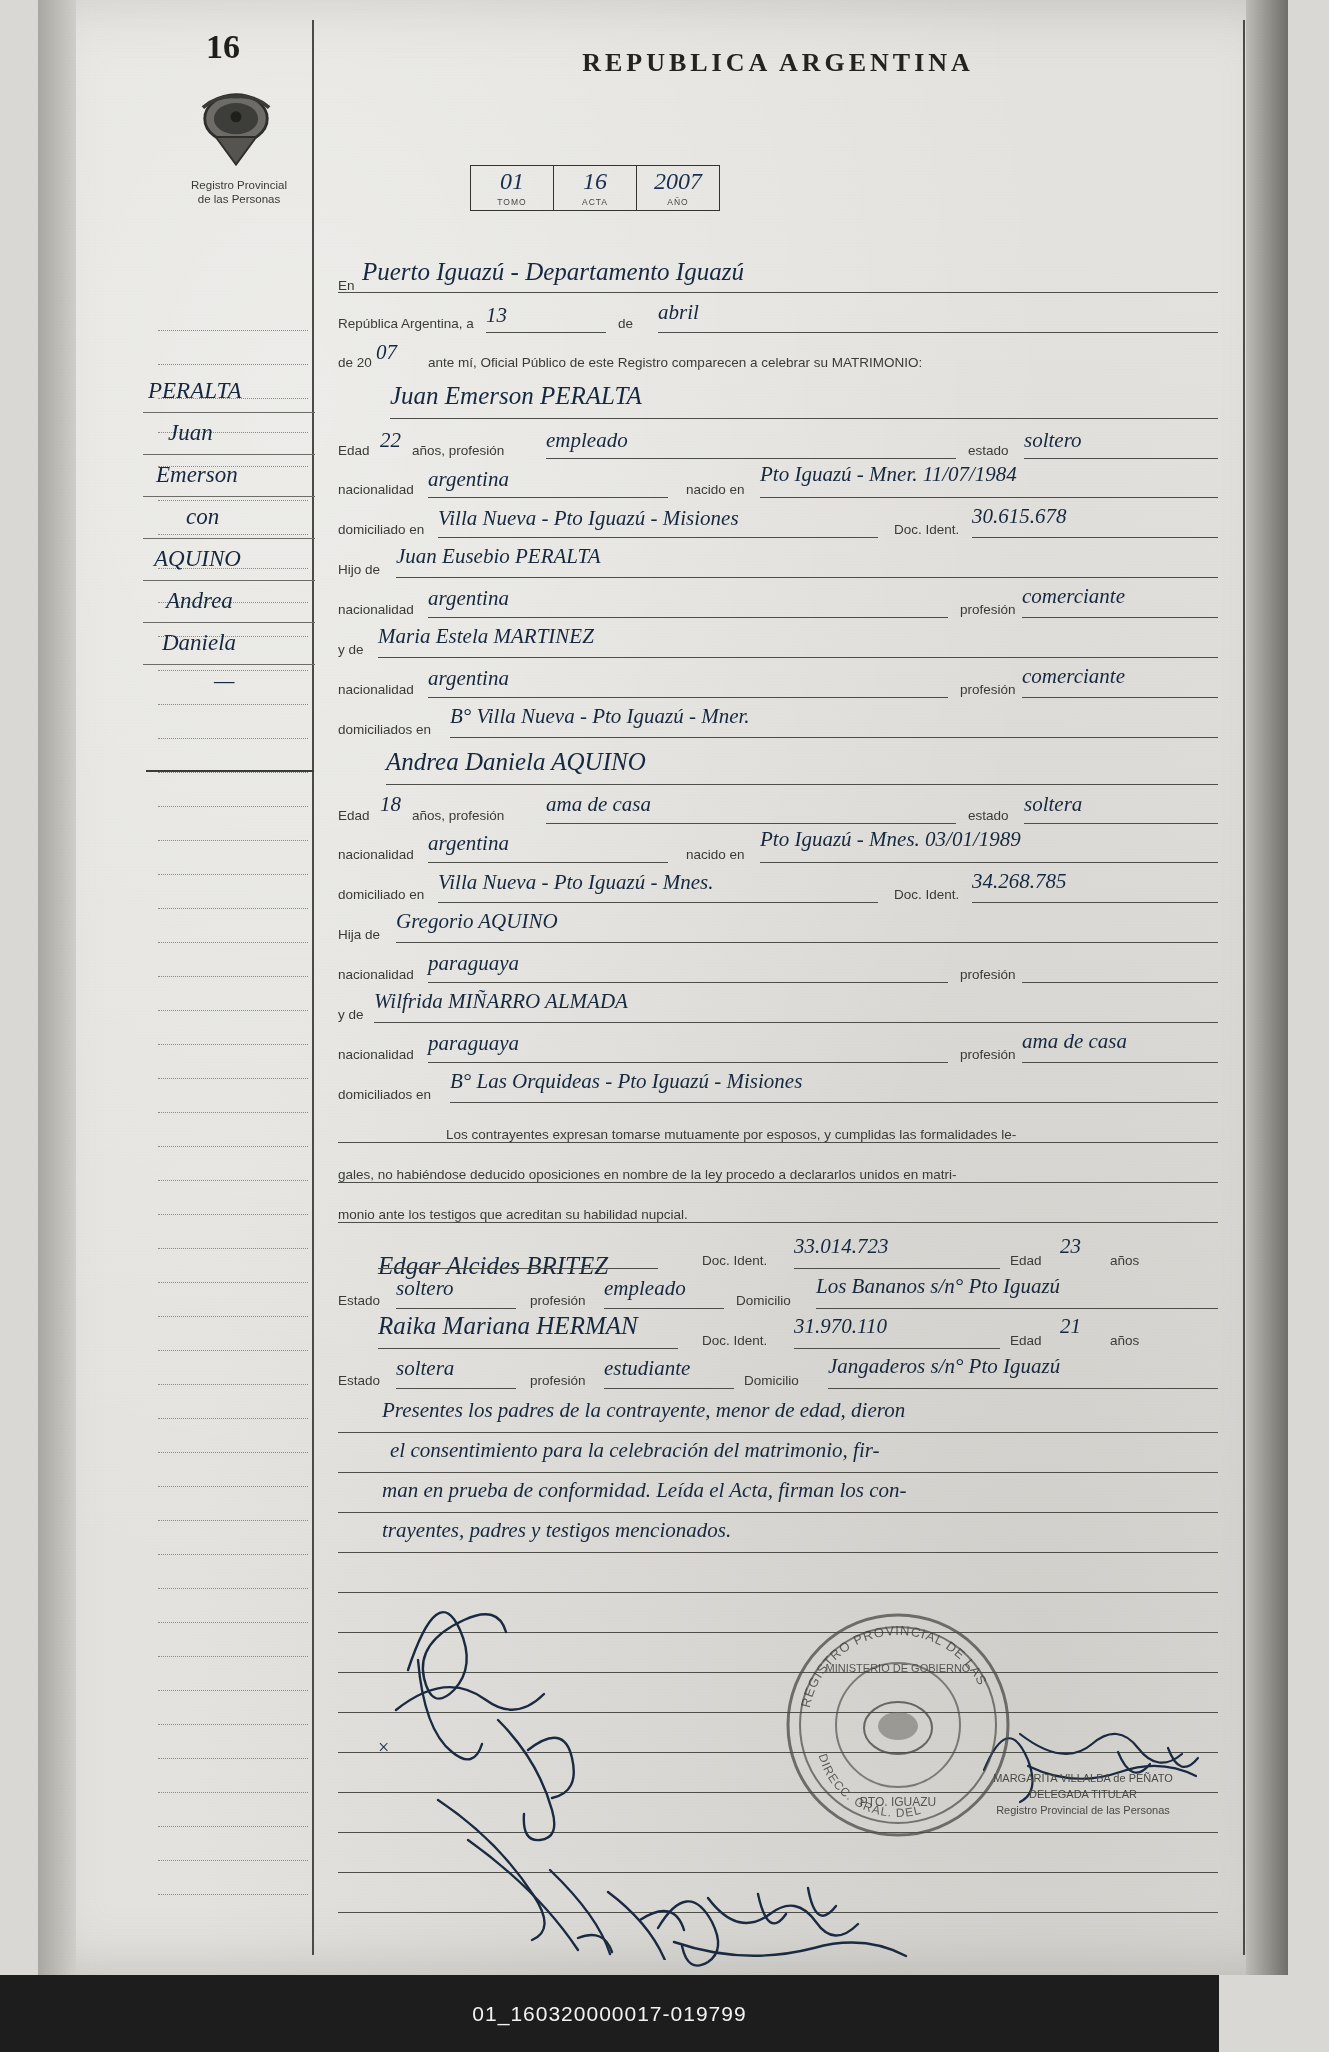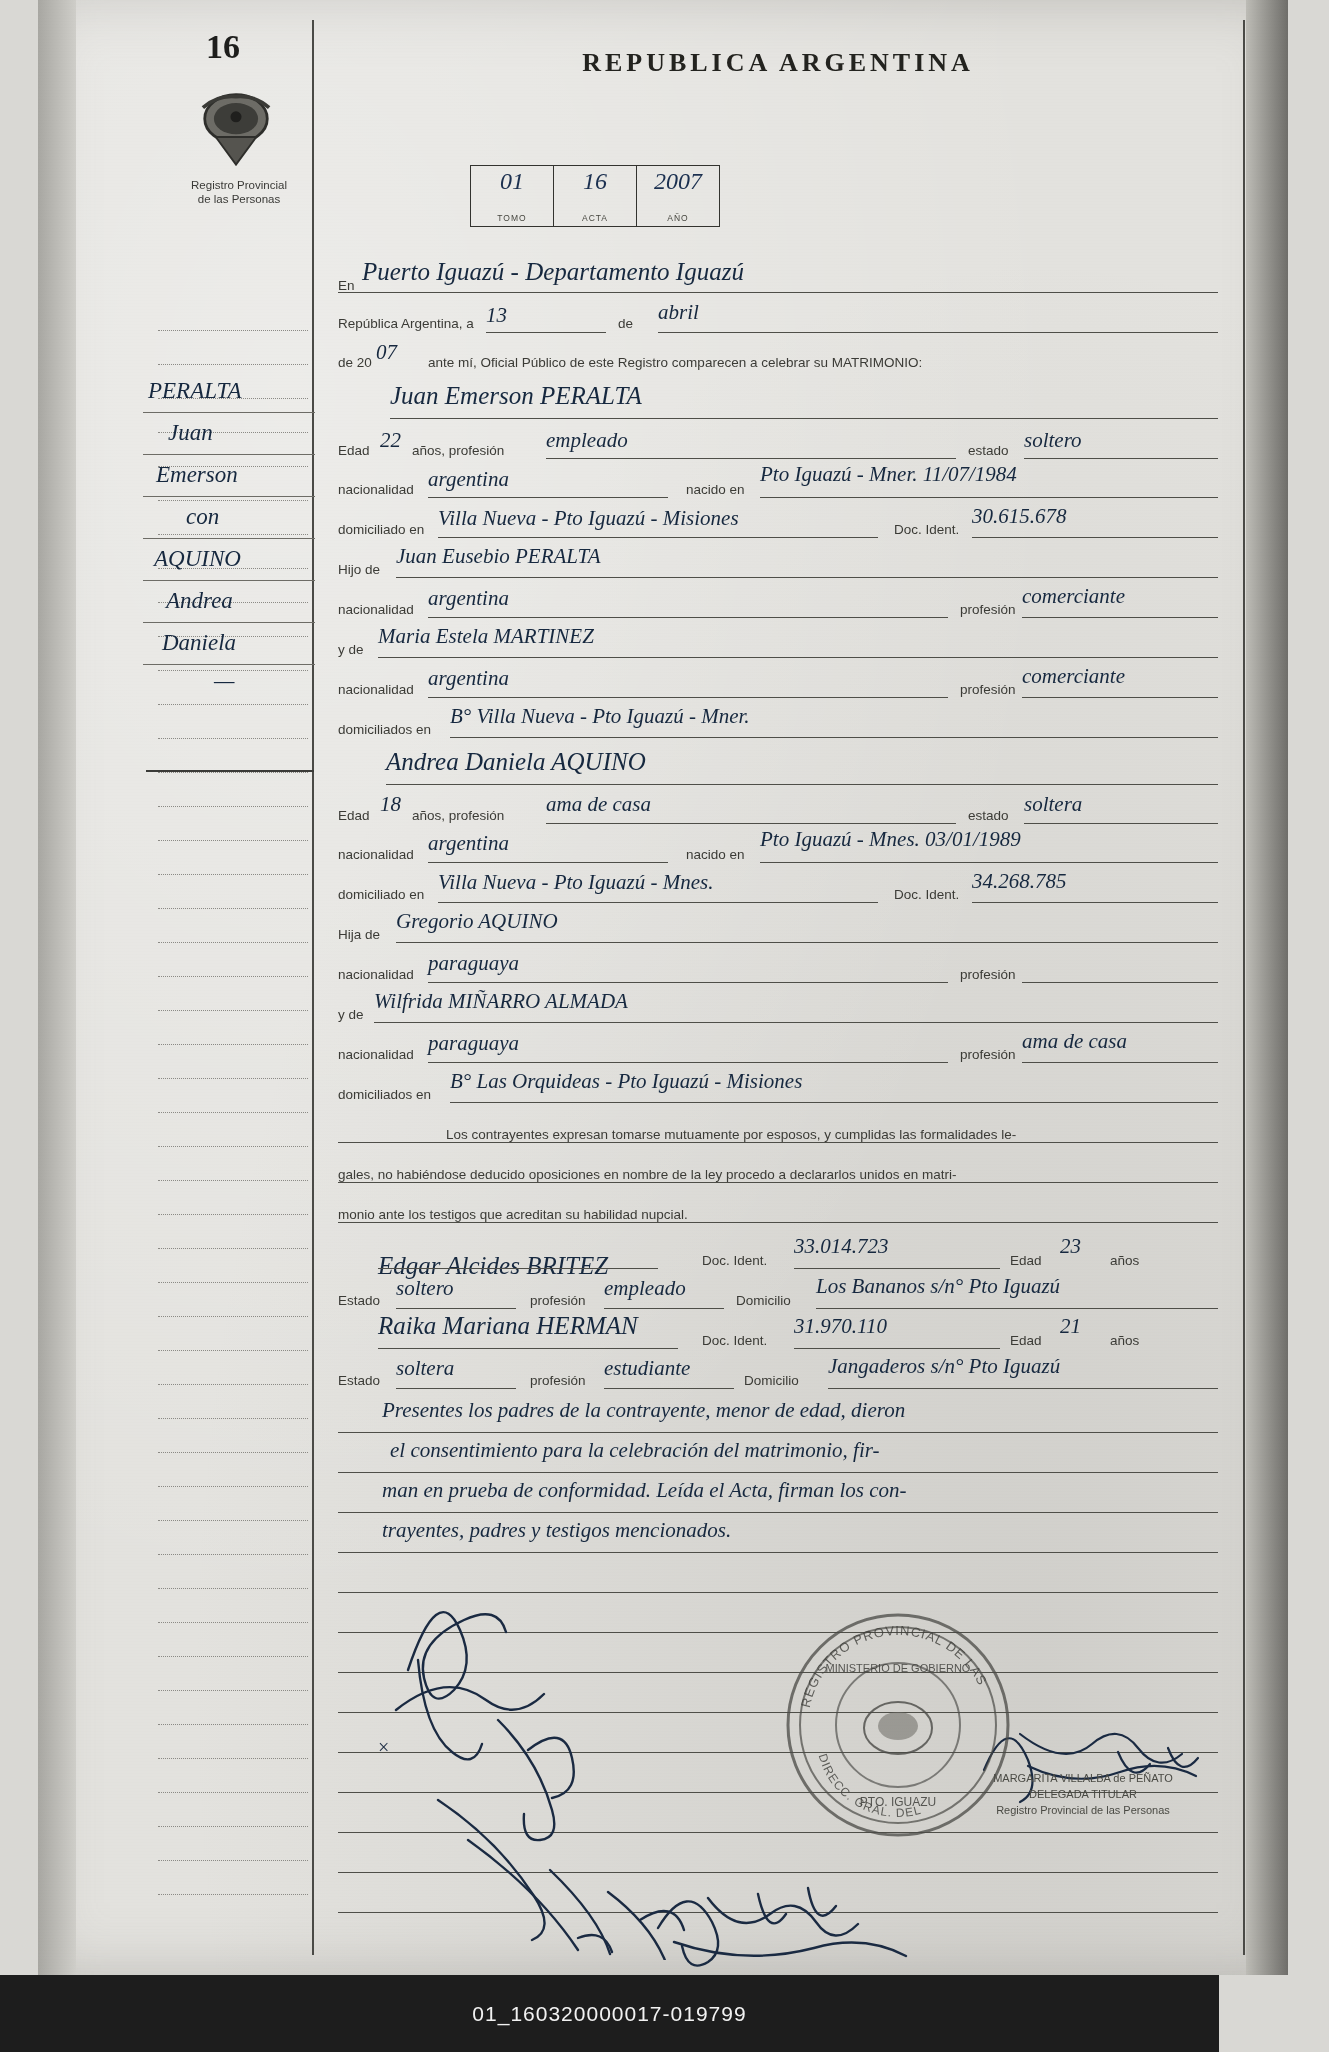--- a/index.html
+++ b/index.html
@@ -79,21 +79,21 @@
   }
   
   .mat-box{
     position:absolute; left:822px; top:138px; width:300px; height:54px;
     border:2px solid #2c2c28; background:transparent;
     display:flex; align-items:center; justify-content:center;
     font-size:17px; letter-spacing:4px; color:#2a2a26;
   }
   
   .tbl{
-    position:absolute; left:432px; top:165px; width:250px; height:62px;
+    position:absolute; left:432px; top:165px; width:250px; height:46px;
     border:1.5px solid #33332f; display:flex;
   }
   .tbl .cell{
     flex:1; position:relative; border-right:1.5px solid #33332f;
   }
   .tbl .cell:last-child{ border-right:none; }
   .tbl .cell .val{
     position:absolute; left:0; right:0; top:2px; text-align:center;
     font-family:"Liberation Serif", serif;
     font-size:24px; color:#1b3050;

